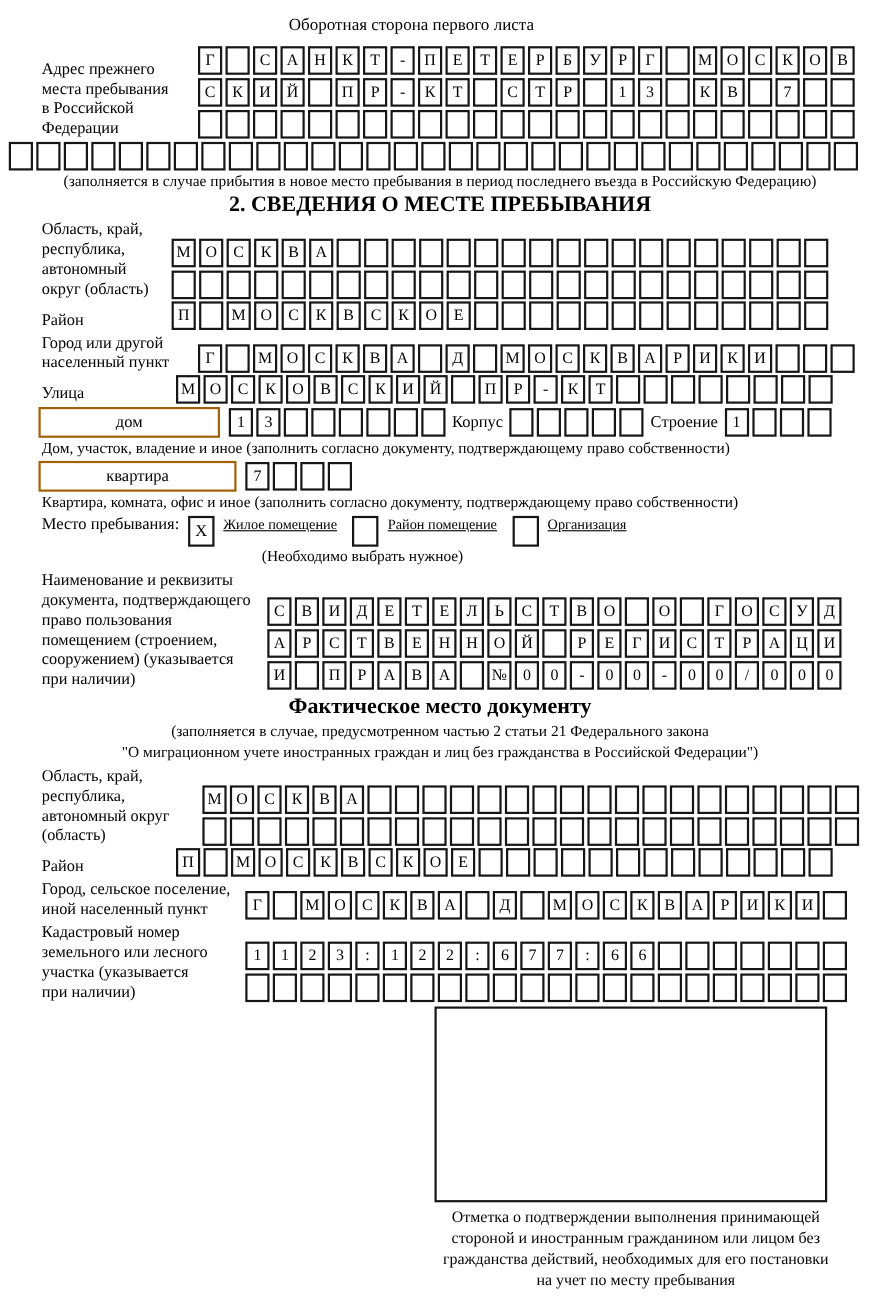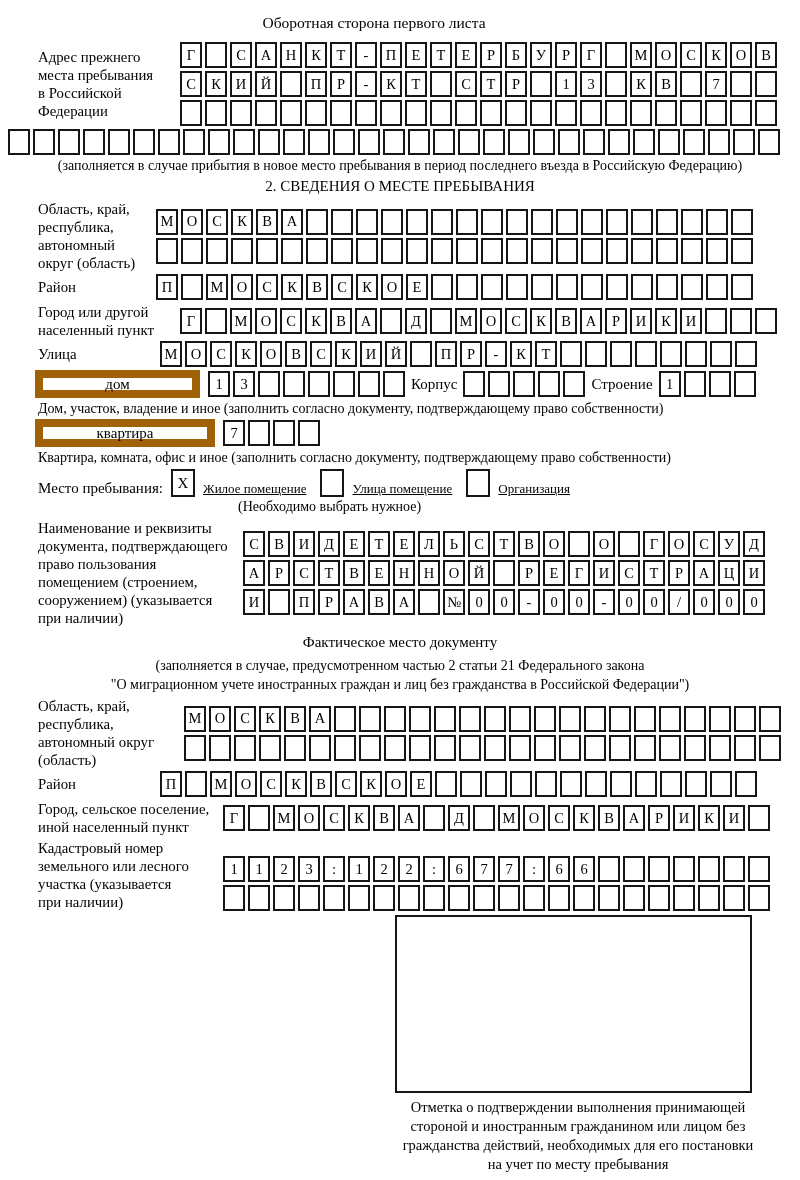--- a/index.html
+++ b/index.html
@@ -1,43 +1,43 @@
 <!DOCTYPE html>
 <html><head>
 <meta charset="utf-8">
 <style>
   html,body{margin:0;padding:0;background:#fff;}
   body{width:800px;height:1180px;box-sizing:border-box;padding:8px 8px 0 8px;overflow:hidden;
        font-family:"Liberation Serif",serif;color:#000;}
   .side-note{text-align:center;padding-right:52px;font-size:15.5px;margin-top:6px;margin-bottom:10px;}
-  .frow{display:flex;align-items:center;}
+  .frow{display:flex;align-items:flex-end;}
   .rowstack{display:flex;flex-direction:column;gap:3px;}
   .cells{display:flex;gap:3px;flex:0 0 auto;}
   .cb{flex:0 0 auto;width:22px;height:26px;box-sizing:border-box;border:2px solid #161616;
       display:flex;align-items:center;justify-content:center;font-size:14.5px;line-height:1;background:#fff;}
   .lbl{font-size:14.8px;line-height:18px;padding-left:30px;box-sizing:border-box;flex:0 0 auto;}
   .w172{width:172px}.w148{width:148px}.w152{width:152px}.w176{width:176px}.w215{width:215px}.w235{width:235px}
   .caption{font-size:14px;line-height:17px;}
   .center{text-align:center;}
-  .sec-title{font-weight:normal;font-size:15px;line-height:19px;text-align:center;margin:3px 0 4px 0;}
-  .widebox{box-sizing:border-box;border:8px solid #a16207;height:28px;display:flex;align-items:center;
+  .sec-title{font-weight:bold;font-size:20px;line-height:19px;text-align:center;margin:3px 0 4px 0;}
+  .widebox{box-sizing:border-box;border:2px solid #a16207;height:28px;display:flex;align-items:center;
            justify-content:center;font-size:15px;flex:0 0 auto;background:#fff;}
   .inl{font-size:15px;line-height:28px;flex:0 0 auto;}
   .chk{flex:0 0 auto;width:24px;height:28px;box-sizing:border-box;border:2px solid #161616;
        display:flex;align-items:center;justify-content:center;font-size:15px;background:#fff;}
   .mb2{margin-bottom:2px}.mb3{margin-bottom:3px}.mb4{margin-bottom:4px}
   .prev-rows .cells{margin-bottom:0;}
   .fullrow{margin-top:3px;}
   .topcaption{margin-top:2px;}
   .dom-row{margin-left:27px;align-items:center;}
   .dom-row .widebox.dom{width:165px;margin-right:8px;}
   .dom-row .widebox.kv{width:180px;margin-right:8px;}
   .dom-row .inl{margin:0 6px;}
   .subcap{margin-left:30px;margin-top:2px;}
-  .mesto-row{margin-top:3px;align-items:flex-end;}
+  .mesto-row{margin-top:3px;align-items:flex-start;}
   .mesto-row .lbl-inline{font-size:15px;padding-left:30px;margin-right:8px;}
   .mesto-row .optlbl{font-size:13px;margin:0 14px 0 8px;text-decoration:underline;}
   .mesto-cap{margin-left:230px;margin-top:1px;}
   .fact-cap{line-height:19px;}
   .kadastr-rows{margin-top:18px;}
   .stamp-box{margin-left:387px;width:357px;height:178px;box-sizing:border-box;border:2px solid #161616;
              margin-top:4px;background:#fff;}
   .stamp-caption{margin-left:345px;width:450px;text-align:center;font-size:14.5px;line-height:19px;margin-top:5px;}
 </style>
 </head>
@@ -368,21 +368,21 @@
         <span class="cb"></span>
       </div>
   </div>
   <div class="caption subcap mb3">Квартира, комната, офис и иное (заполнить согласно документу, подтверждающему право собственности)</div>
 
   <div class="frow mesto-row">
     <span class="lbl-inline">Место пребывания:</span>
     <span class="chk">X</span>
     <span class="optlbl">Жилое помещение</span>
     <span class="chk"></span>
-    <span class="optlbl">Улица помещение</span>
+    <span class="optlbl">Район помещение</span>
     <span class="chk"></span>
     <span class="optlbl">Организация</span>
   </div>
   <div class="caption mesto-cap mb4">(Необходимо выбрать нужное)</div>
 
   <div class="frow">
     <div class="lbl w235">
       <div>Наименование и реквизиты</div>
       <div>документа, подтверждающего</div>
       <div>право пользования</div>

